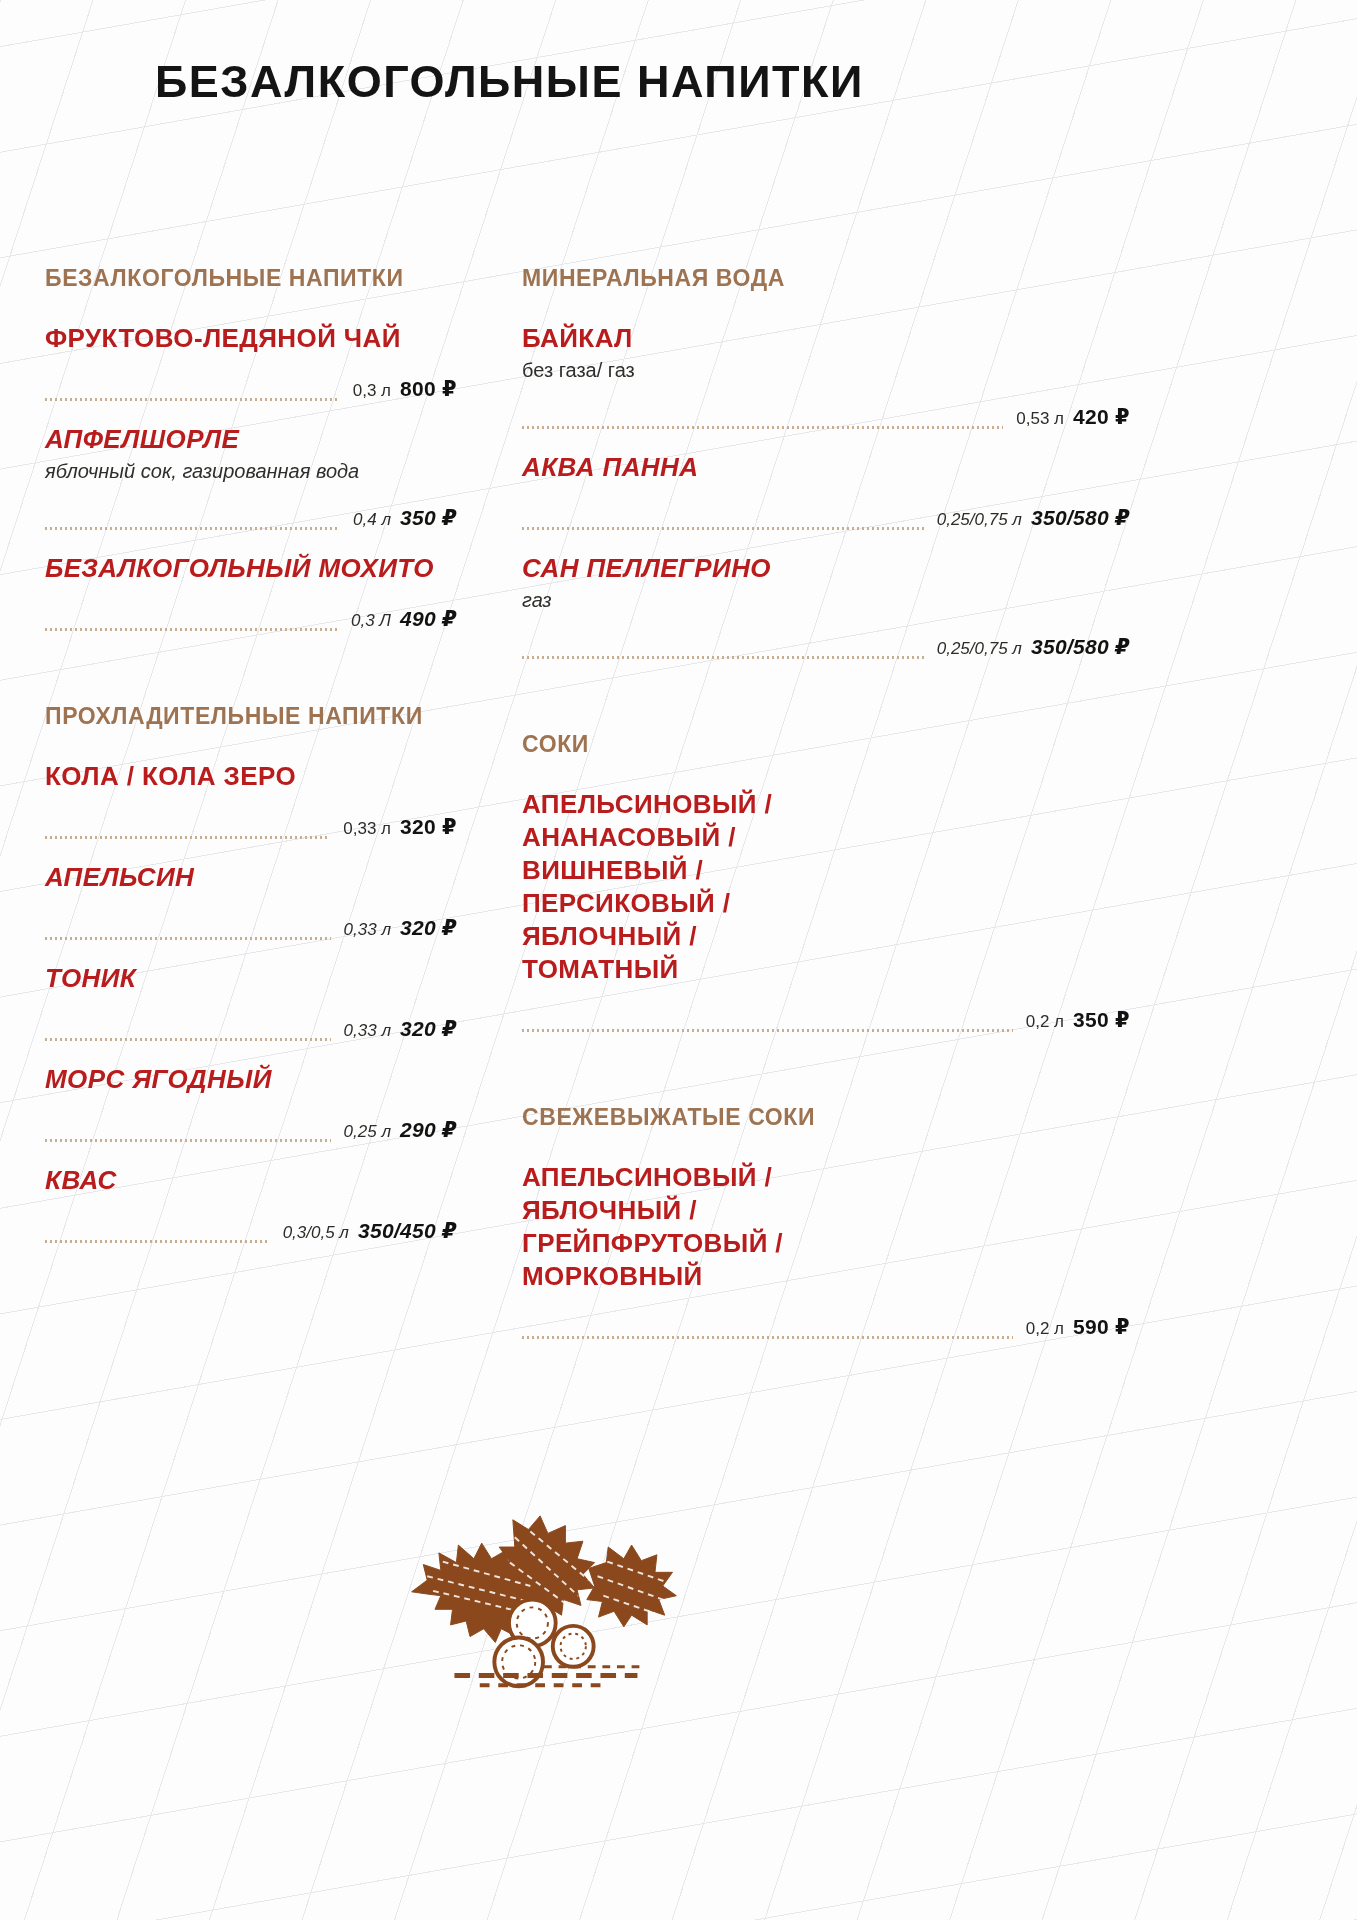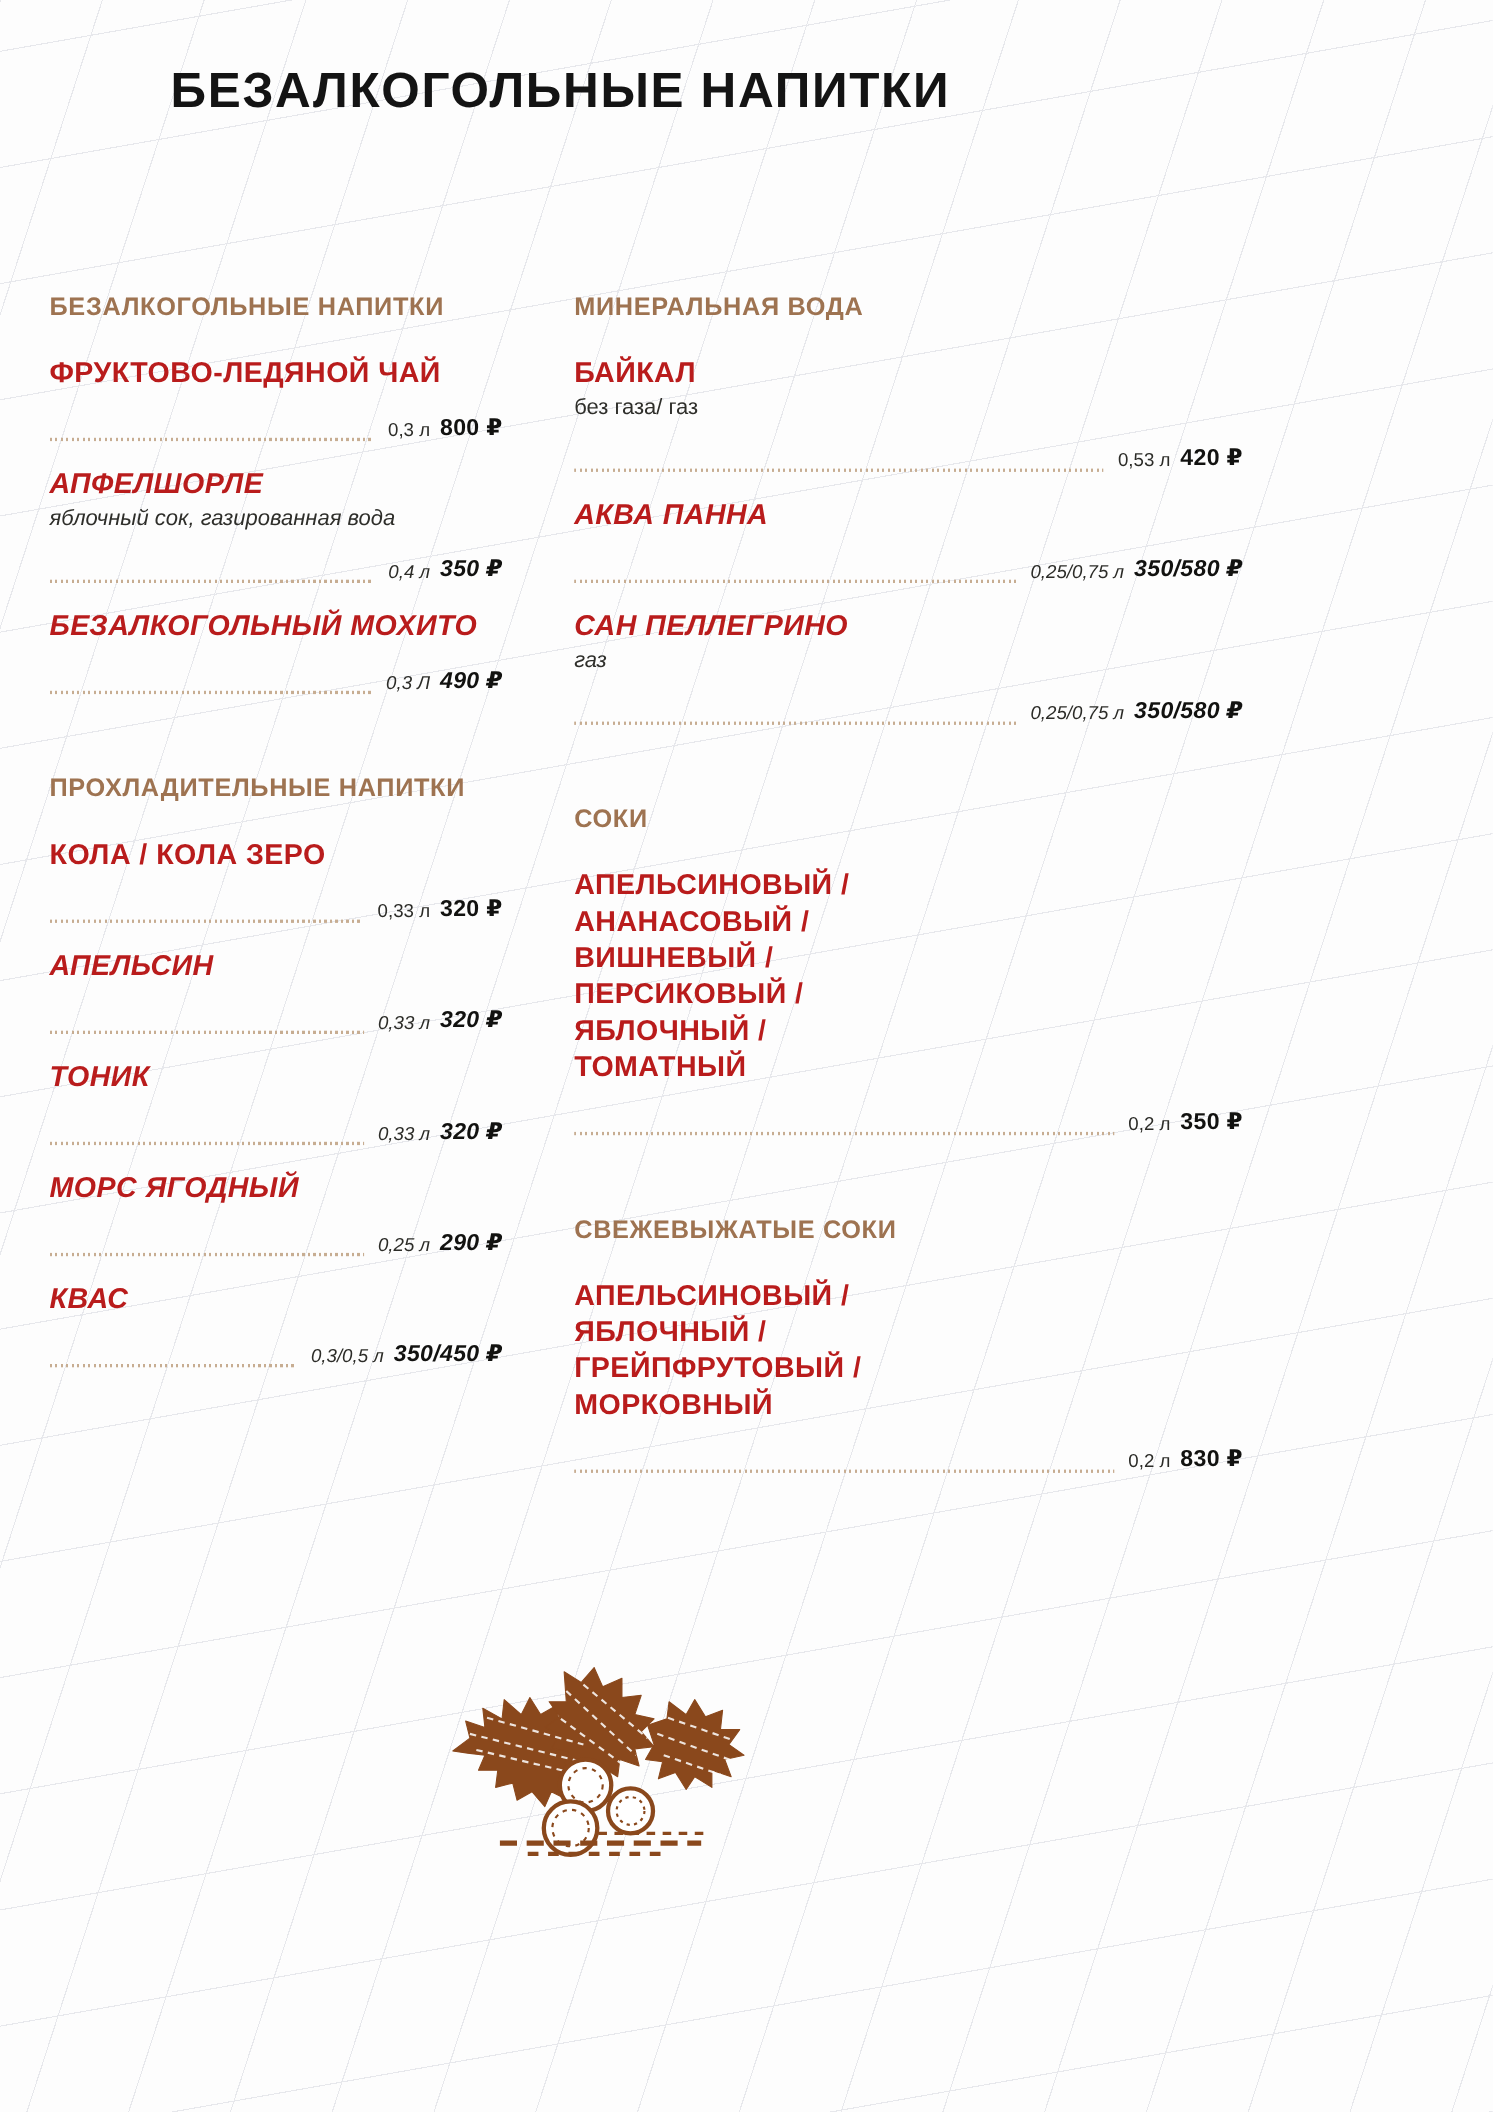--- a/index.html
+++ b/index.html
@@ -220,21 +220,21 @@
         <div class="menu-item">
           <div class="item-name">
             <div>АПЕЛЬСИНОВЫЙ /</div>
             <div>ЯБЛОЧНЫЙ /</div>
             <div>ГРЕЙПФРУТОВЫЙ /</div>
             <div>МОРКОВНЫЙ</div>
           </div>
           <div class="price-row">
             <div class="leader"></div>
             <span class="volume">0,2 л</span>
-            <span class="price">830 ₽</span>
+            <span class="price">590 ₽</span>
           </div>
         </div>
       </section>
     </div>
 
   <div class="illustration">
     <svg viewBox="0 0 300 195" width="292" height="190" xmlns="http://www.w3.org/2000/svg">
       <g fill="#8a481c" stroke="#8a481c" stroke-linejoin="round">
         <path d="M14,86 L30,74 26,58 44,64 42,46 60,56 62,38 78,52 86,36 96,52 110,44 114,60 130,56 128,74 144,74 136,90 148,100 132,104 138,120 120,116 122,132 106,124 100,138 88,124 74,132 70,116 54,120 56,104 38,104 44,90 28,88 Z"></path>
         <path d="M118,12 L134,22 146,8 154,26 172,18 172,36 190,34 184,52 202,56 190,68 202,82 184,84 188,100 170,94 168,110 152,100 144,114 134,98 118,102 122,86 106,84 114,70 100,64 114,54 104,40 120,40 Z"></path>

